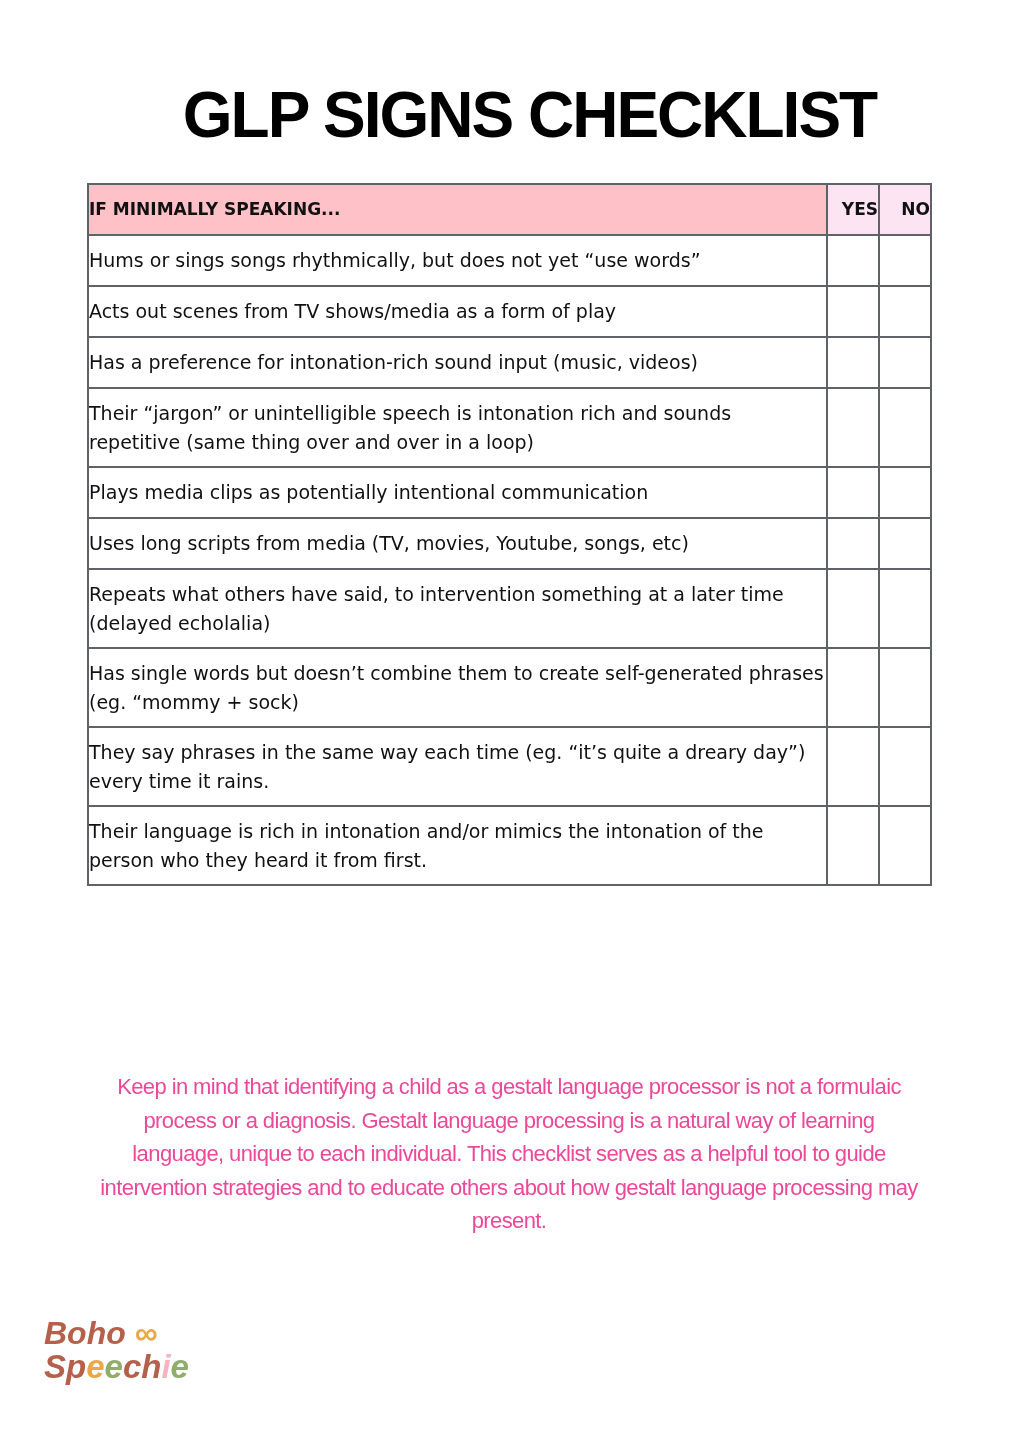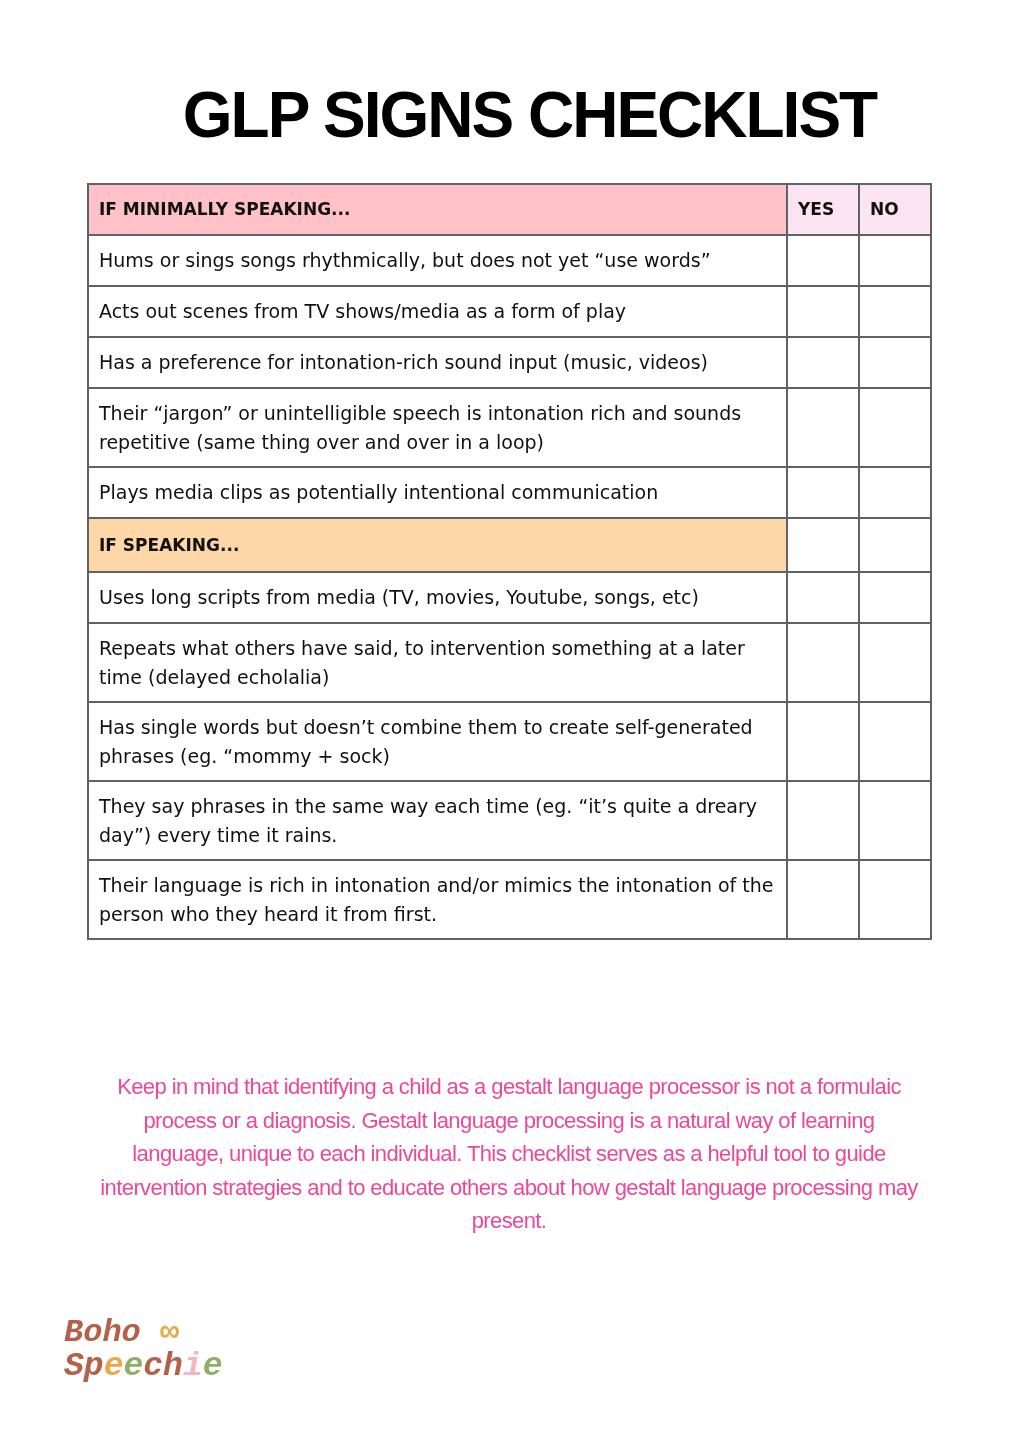--- a/index.html
+++ b/index.html
@@ -1,28 +1,28 @@
 <!DOCTYPE html>
 <html><head>
 <meta charset="utf-8">
 <style>
   html, body { margin:0; padding:0; background:#ffffff; }
   body { width:1018px; height:1440px; position:relative; overflow:hidden; font-family:"DejaVu Sans", sans-serif; color:#111; }
   .title { position:absolute; left:0; right:0; top:78px; text-align:center; font-family:"Liberation Sans", sans-serif; font-weight:bold; font-size:64px; letter-spacing:-2px; color:#000;padding-left:41px; }
   table.checklist { position:absolute; left:87px; top:183px; width:845px; border-collapse:collapse; }
-  table.checklist td { border:2px solid #5f6368; padding:0 10px; font-size:19px; line-height:29px; vertical-align:middle; }
-  td.yes, td.no { width:50px; text-align:left; padding:0; }
+  table.checklist td { border:2px solid #5f6368; padding:0 0; font-size:19px; line-height:29px; vertical-align:middle; }
+  td.yes, td.no { width:50px; text-align:right; padding:0; }
   tr.section-pink td.label { background:#fec1c7; font-weight:bold; font-size:17px; }
   tr.section-pink td.yes, tr.section-pink td.no { background:#fde4f3; font-weight:bold; font-size:17px; }
   tr.section-orange td.label { background:#fed7a8; font-weight:bold; font-size:17px; }
   tr.h1 td { height:49px; }
   tr.h2 td { height:77px; }
   tr.hs td { height:52px; }
   .note { position:absolute; left:100px; width:818px; top:1070px; text-align:center; font-family:"Liberation Sans", sans-serif; font-size:22px; line-height:33.5px; letter-spacing:-0.6px; color:#ec4899; }
-  .logo { position:absolute; left:44px; top:1316px; font-family:Liberation Mono, monospace; font-weight:bold; line-height:34px;margin-left:20px; }
+  .logo { position:absolute; left:44px; top:1316px; font-family:Liberation Sans, sans-serif; font-weight:bold; line-height:34px; }
   .logo .line1 { font-size:32px; font-style:italic; }
   .logo .line2 { font-size:33px; font-style:italic; }
 </style>
 </head>
 <body>
 
 <div class="title">GLP SIGNS CHECKLIST</div>
 
 <table class="checklist">
   <tbody>
@@ -46,25 +46,20 @@
       <td class="yes"></td>
       <td class="no"></td>
     </tr>
     <tr class="h2">
       <td class="label">Their “jargon” or unintelligible speech is intonation rich and sounds repetitive (same thing over and over in a loop)</td>
       <td class="yes"></td>
       <td class="no"></td>
     </tr>
     <tr class="h1">
       <td class="label">Plays media clips as potentially intentional communication</td>
-      <td class="yes"></td>
-      <td class="no"></td>
-    </tr>
-    <tr class="section-orange hs">
-      <td class="label">IF SPEAKING...</td>
       <td class="yes"></td>
       <td class="no"></td>
     </tr>
     <tr class="h1">
       <td class="label">Uses long scripts from media (TV, movies, Youtube, songs, etc)</td>
       <td class="yes"></td>
       <td class="no"></td>
     </tr>
     <tr class="h2">
       <td class="label">Repeats what others have said, to intervention something at a later time (delayed echolalia)</td>

